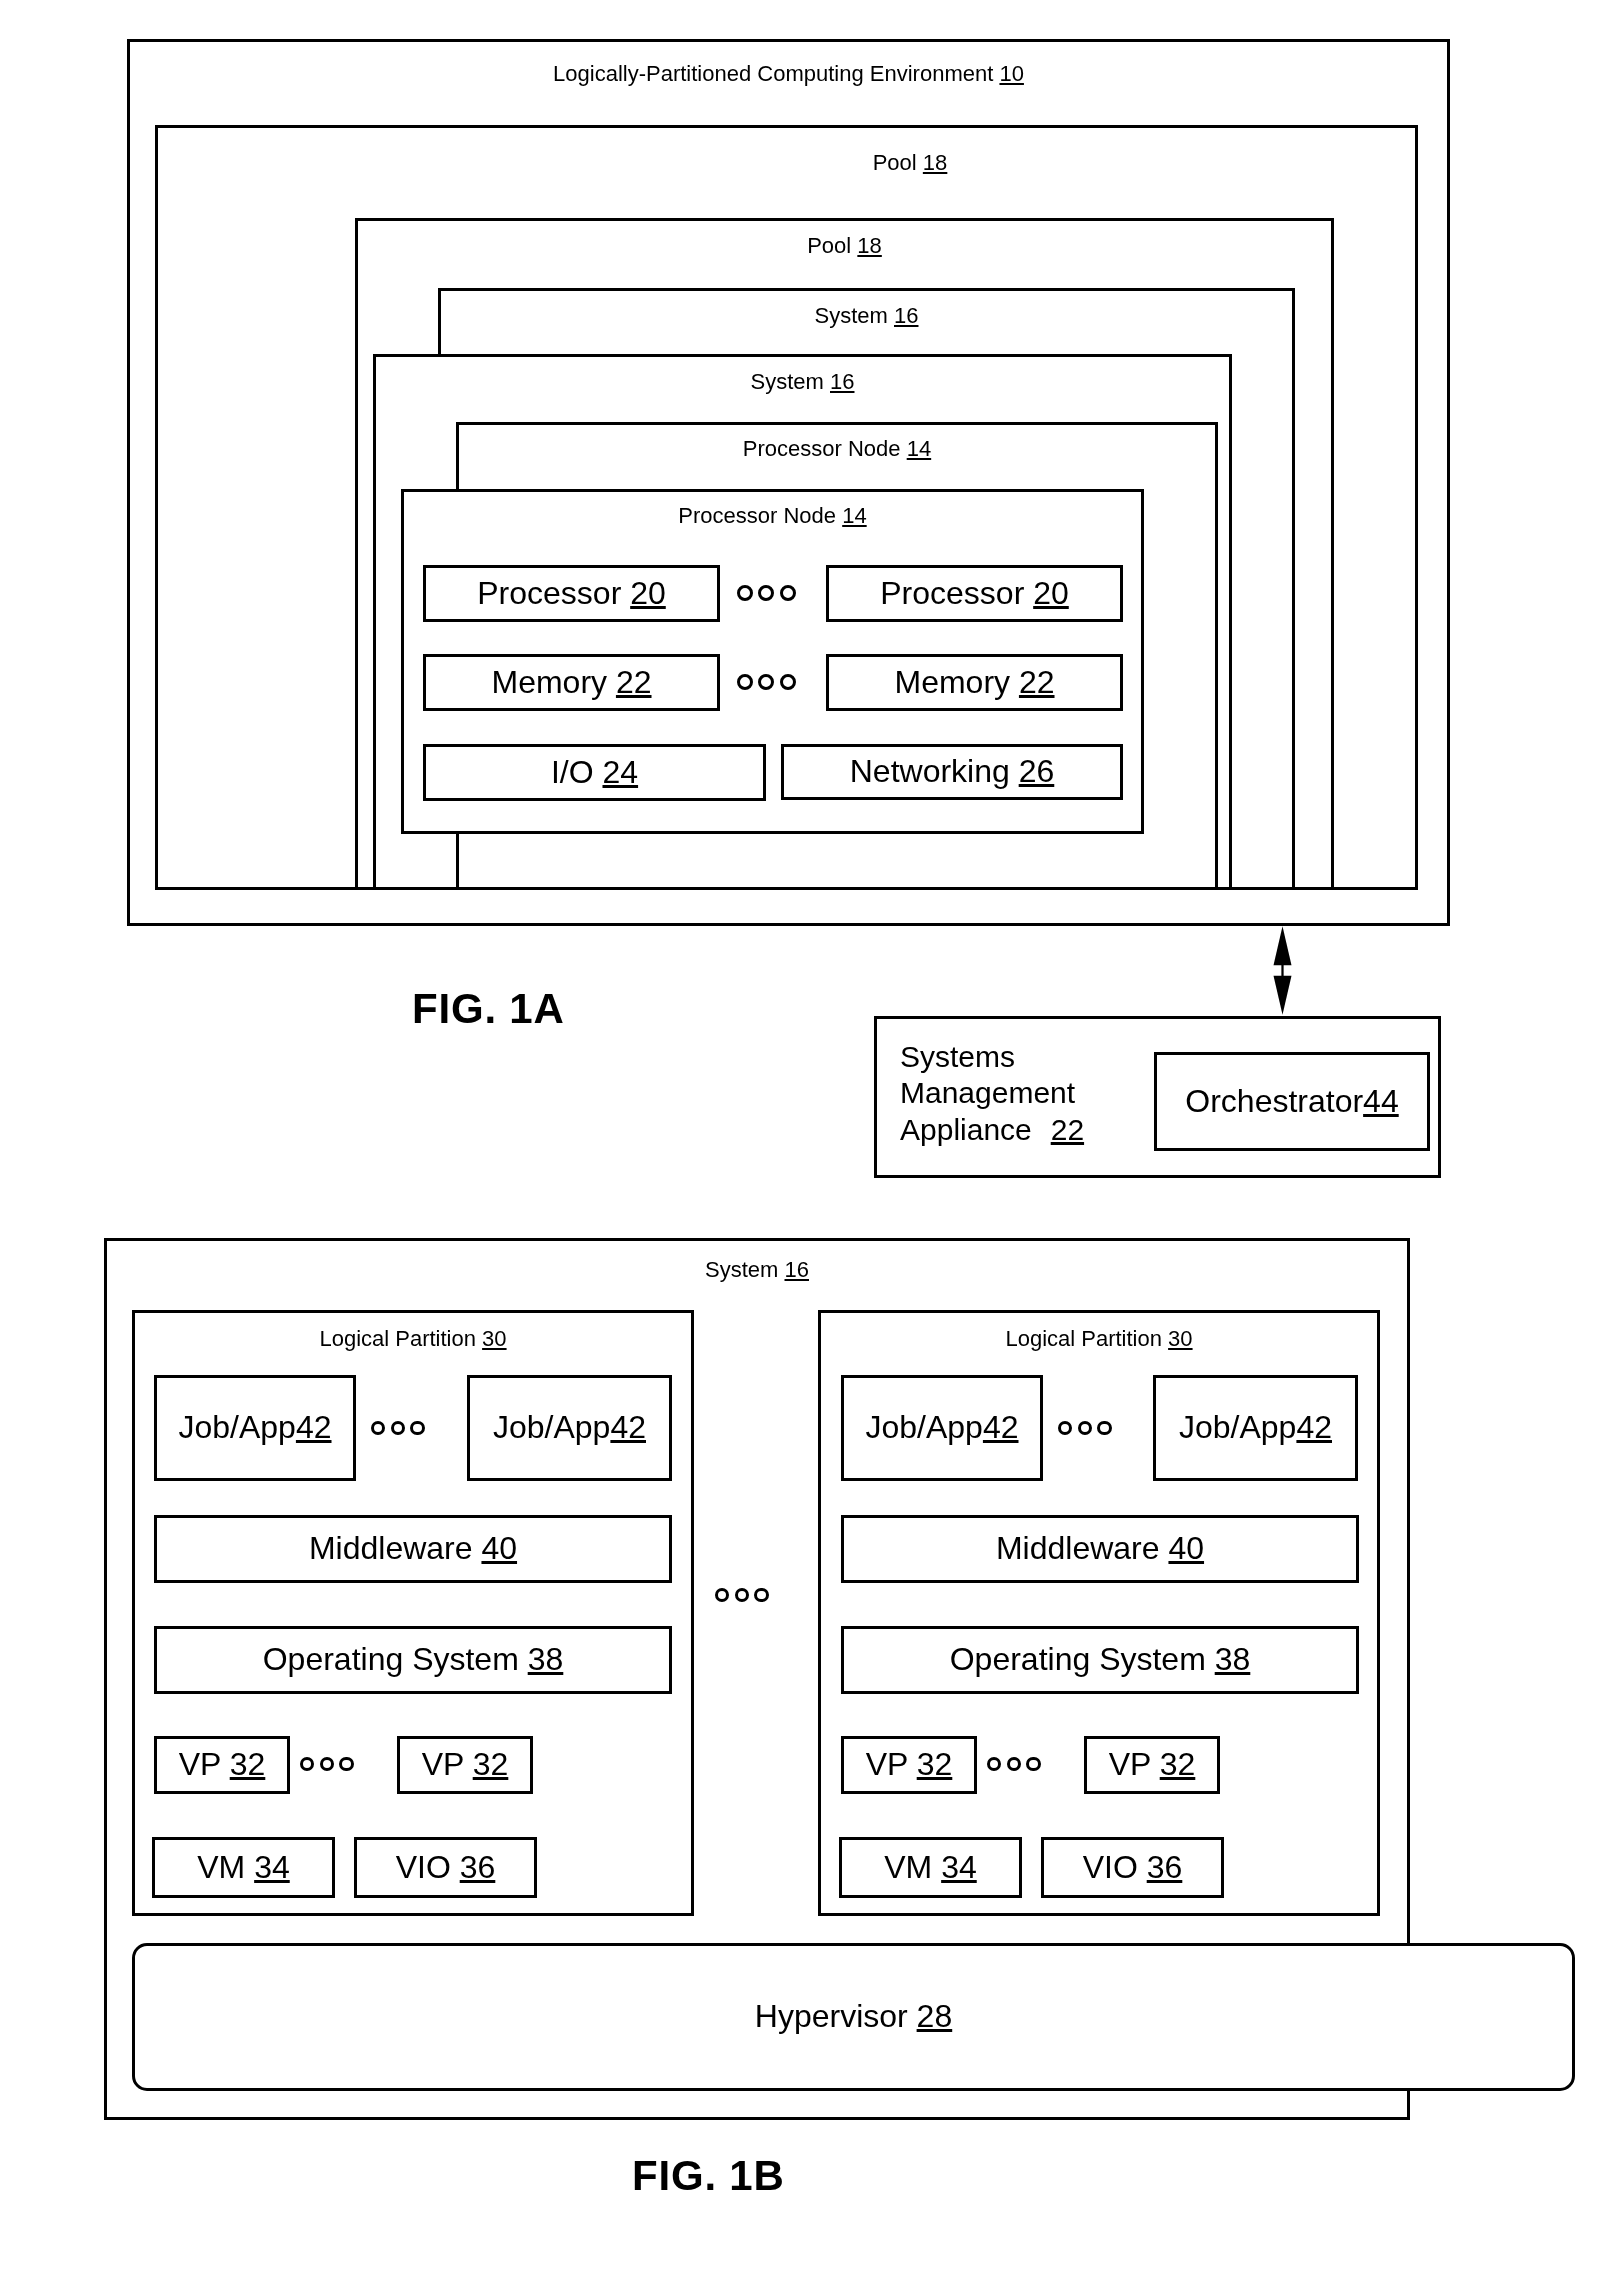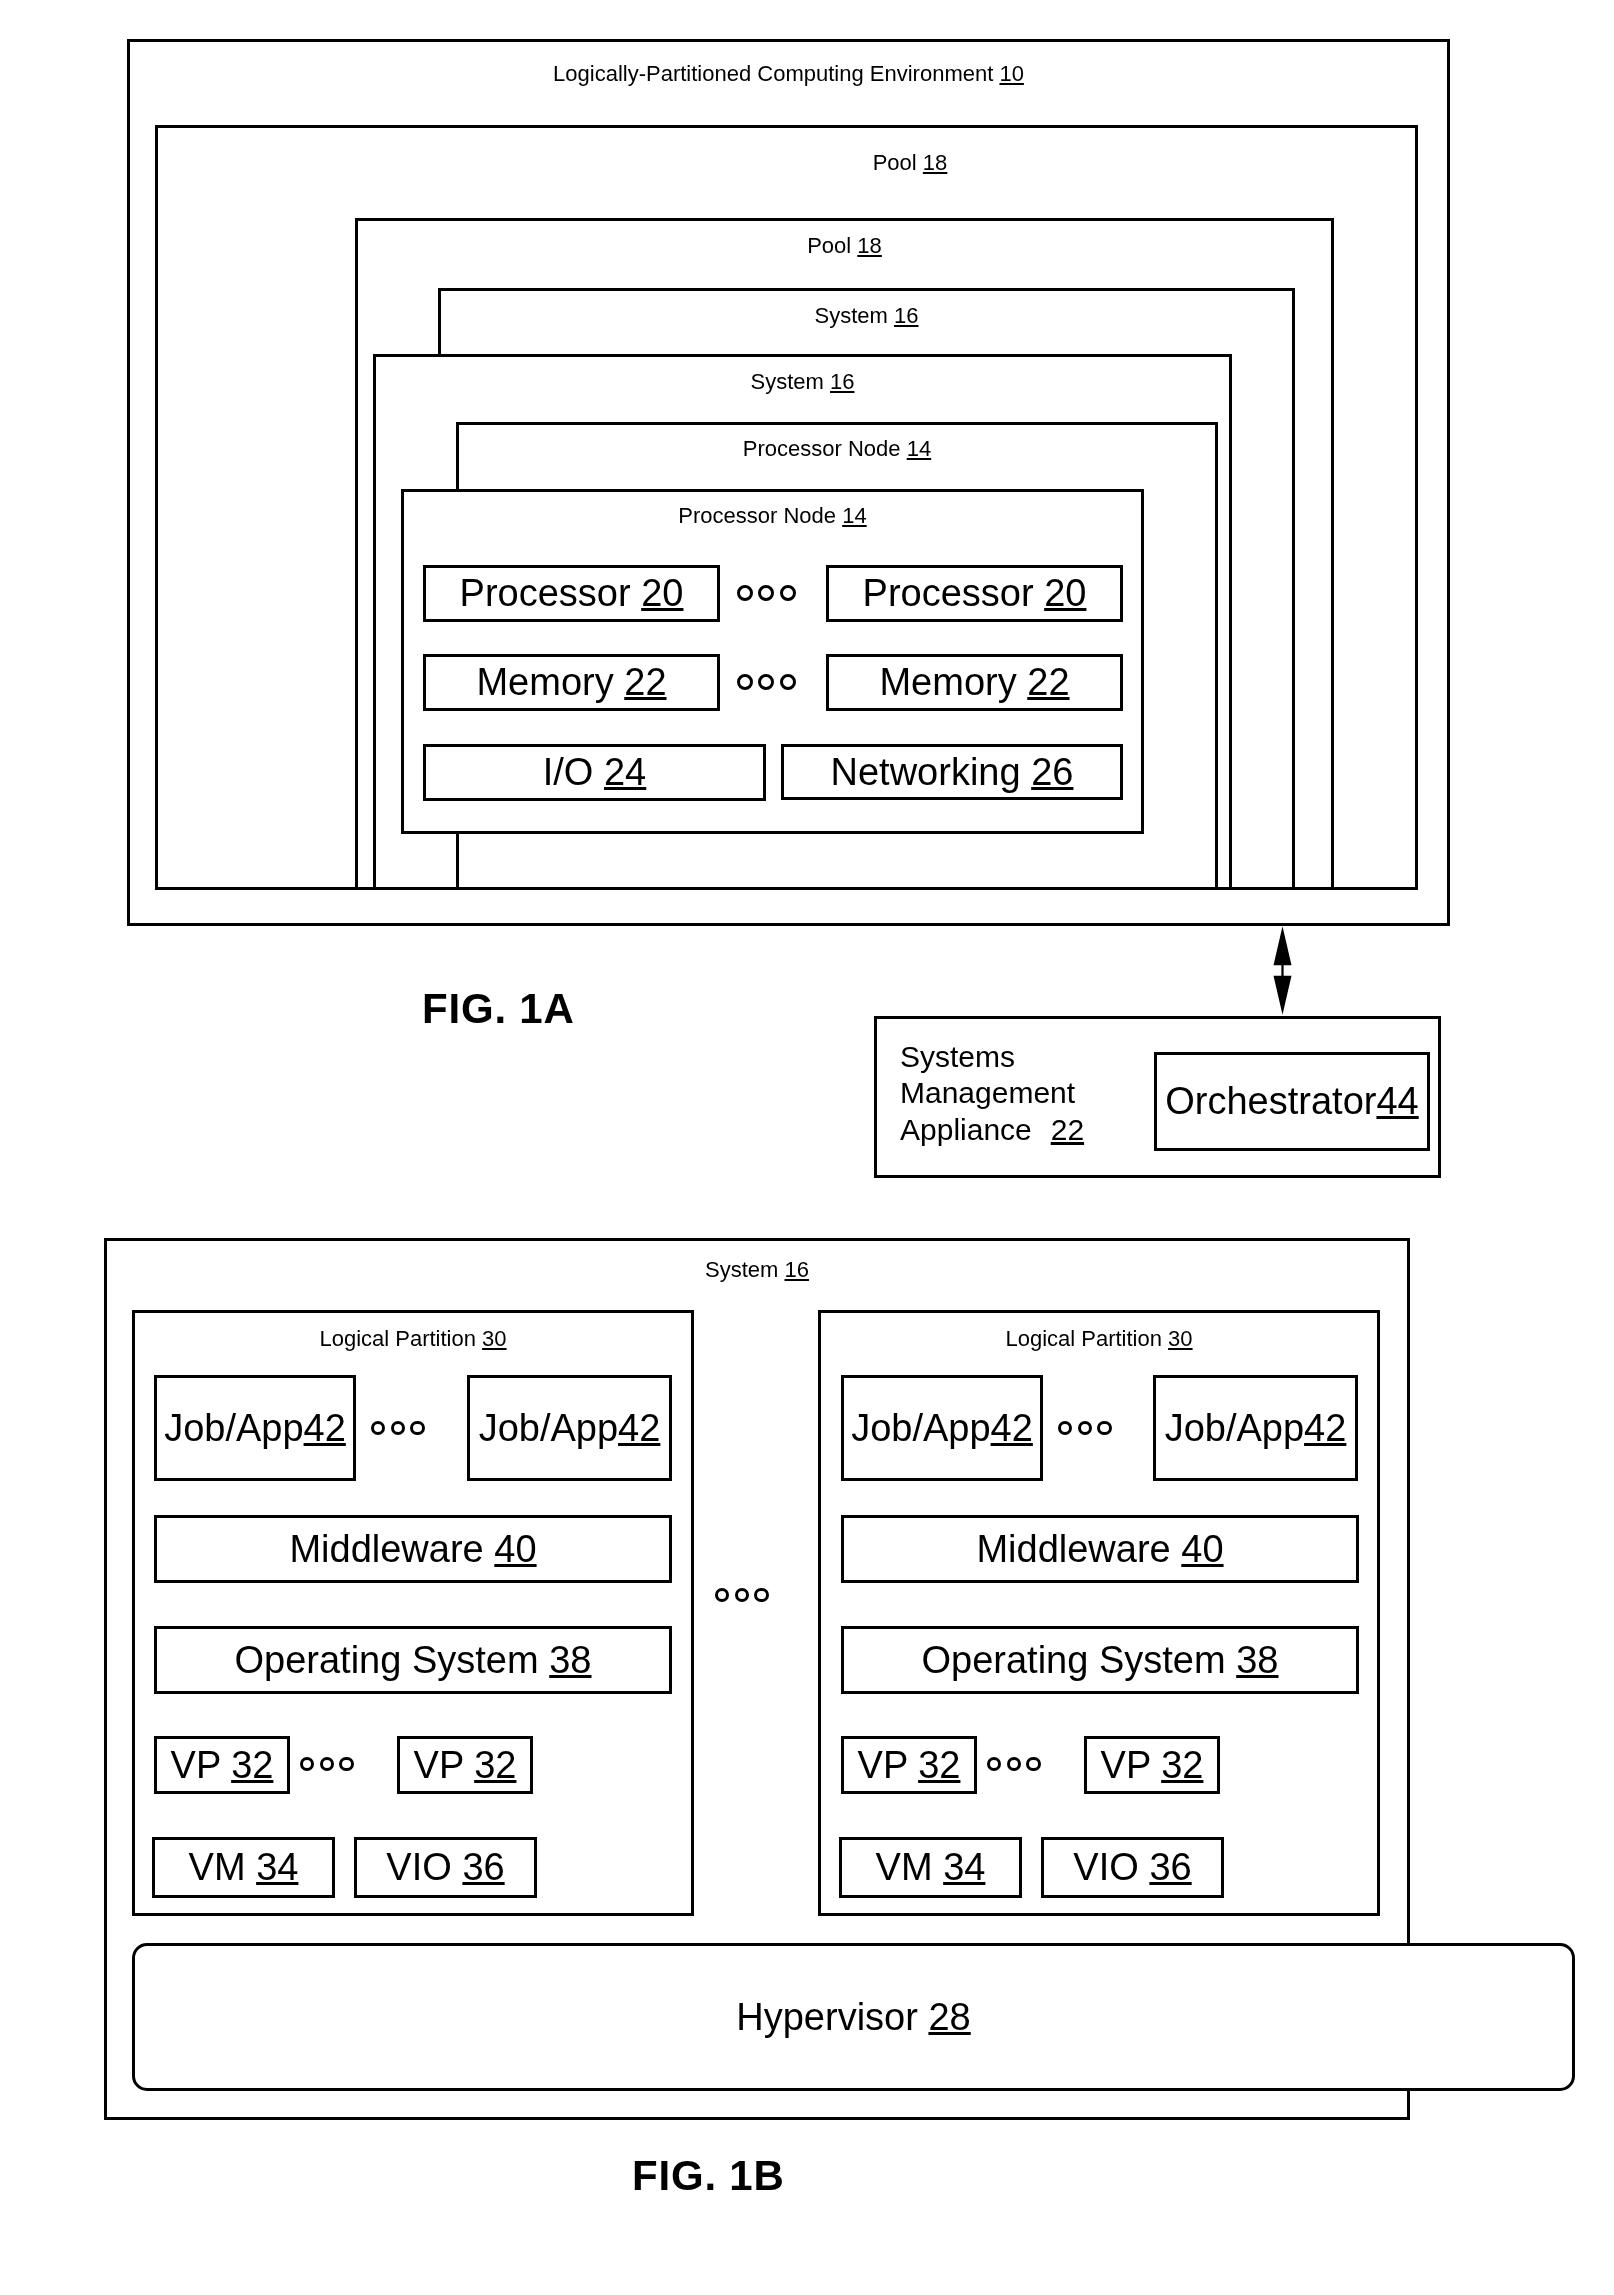--- a/index.html
+++ b/index.html
@@ -37,21 +37,21 @@
 
   
   .leaf {
     position: absolute;
     box-sizing: border-box;
     border: 3px solid #000;
     background: #fff;
     display: flex;
     align-items: center;
     justify-content: center;
-    font-size: 38px;
+    font-size: 32px;
     line-height: 1.12;
     text-align: center;
     white-space: nowrap;
   }
   .leaf.two-line {
     flex-direction: row;
     white-space: normal;
   }
 
   
@@ -168,21 +168,21 @@
 
 <div class="leaf" style="left:423px; top:744px; width:343px; height:57px;">
   <span><span>I/O</span>
   <span class="ref">24</span></span>
 </div>
 <div class="leaf" style="left:781px; top:744px; width:342px; height:56px;">
   <span><span>Networking</span>
   <span class="ref">26</span></span>
 </div>
 
-<div class="figcaption" style="left:422px; top:985px;">FIG. 1A</div>
+<div class="figcaption" style="left:412px; top:985px;">FIG. 1A</div>
 
 <div class="dblarrow" style="left:1260px; top:926px; width:45px; height:89px;">
   <svg width="45" height="89" viewBox="0 0 60 118" xmlns="http://www.w3.org/2000/svg">
     <line x1="30" y1="10" x2="30" y2="108" stroke="#000" stroke-width="3"></line>
     <polygon points="30,0 18,52 42,52" fill="#000"></polygon>
     <polygon points="30,118 18,66 42,66" fill="#000"></polygon>
   </svg>
 </div>
 
 <div class="abox" style="left:874px; top:1016px; width:567px; height:162px;">

